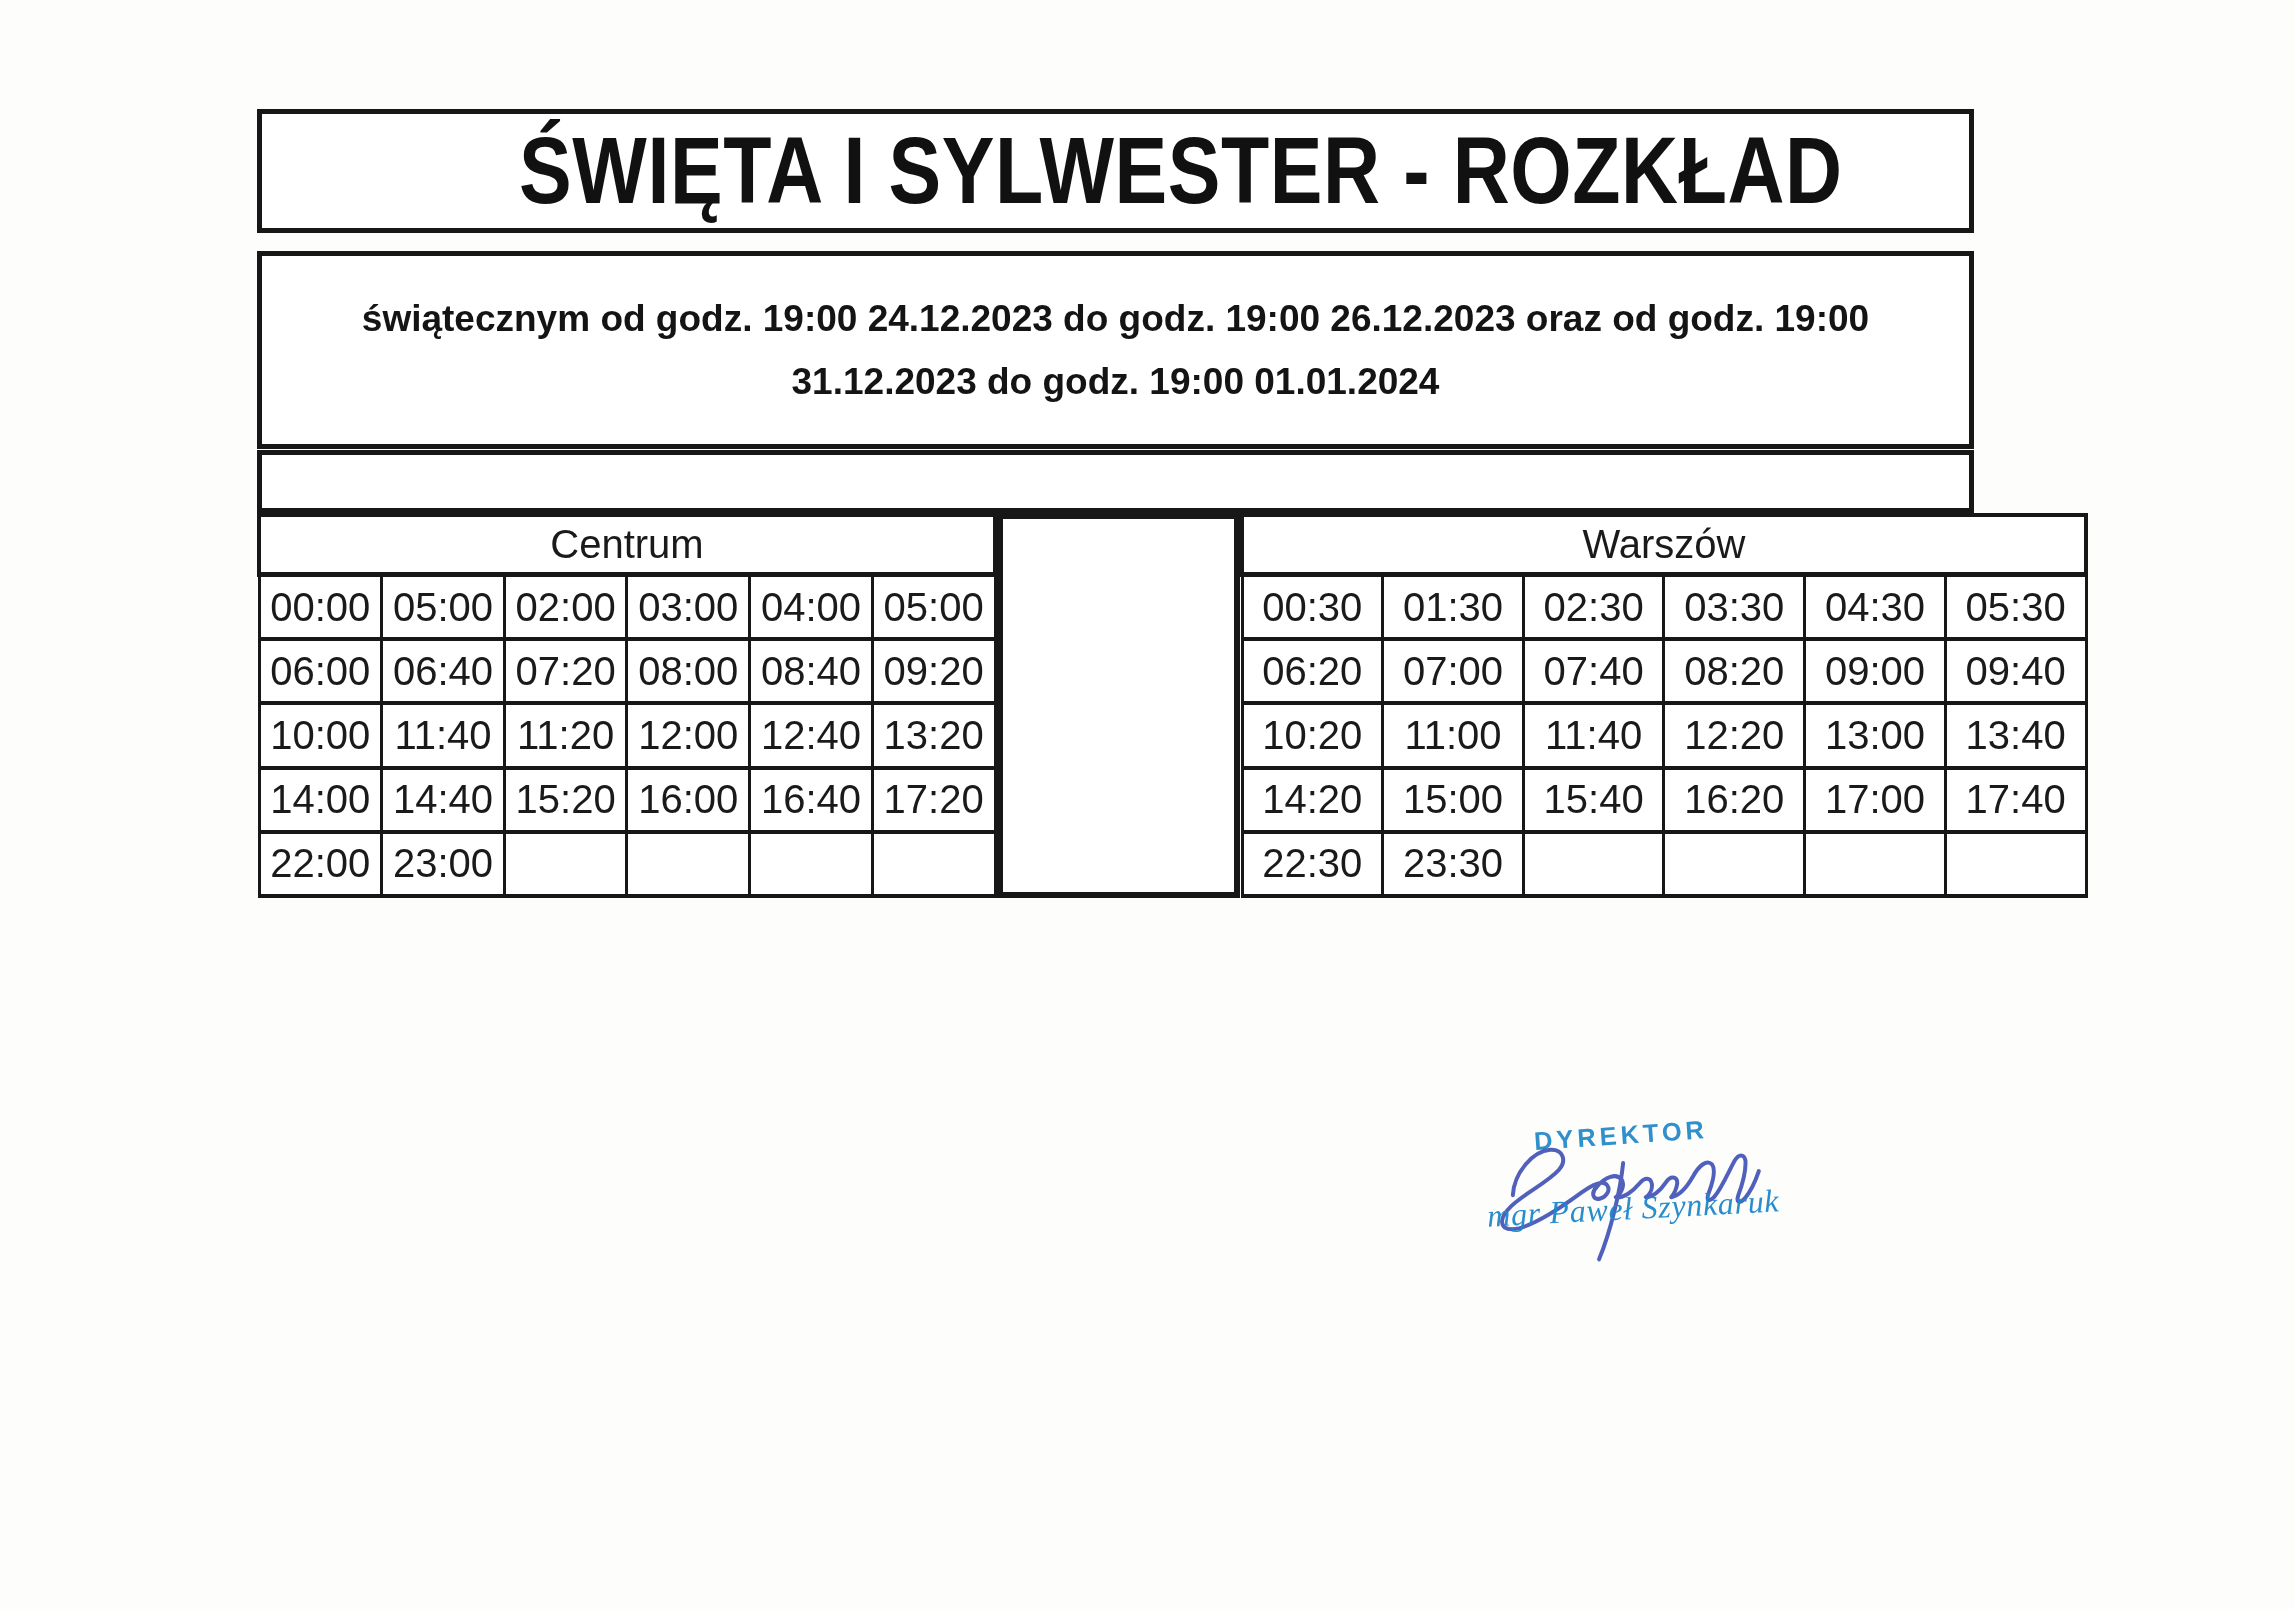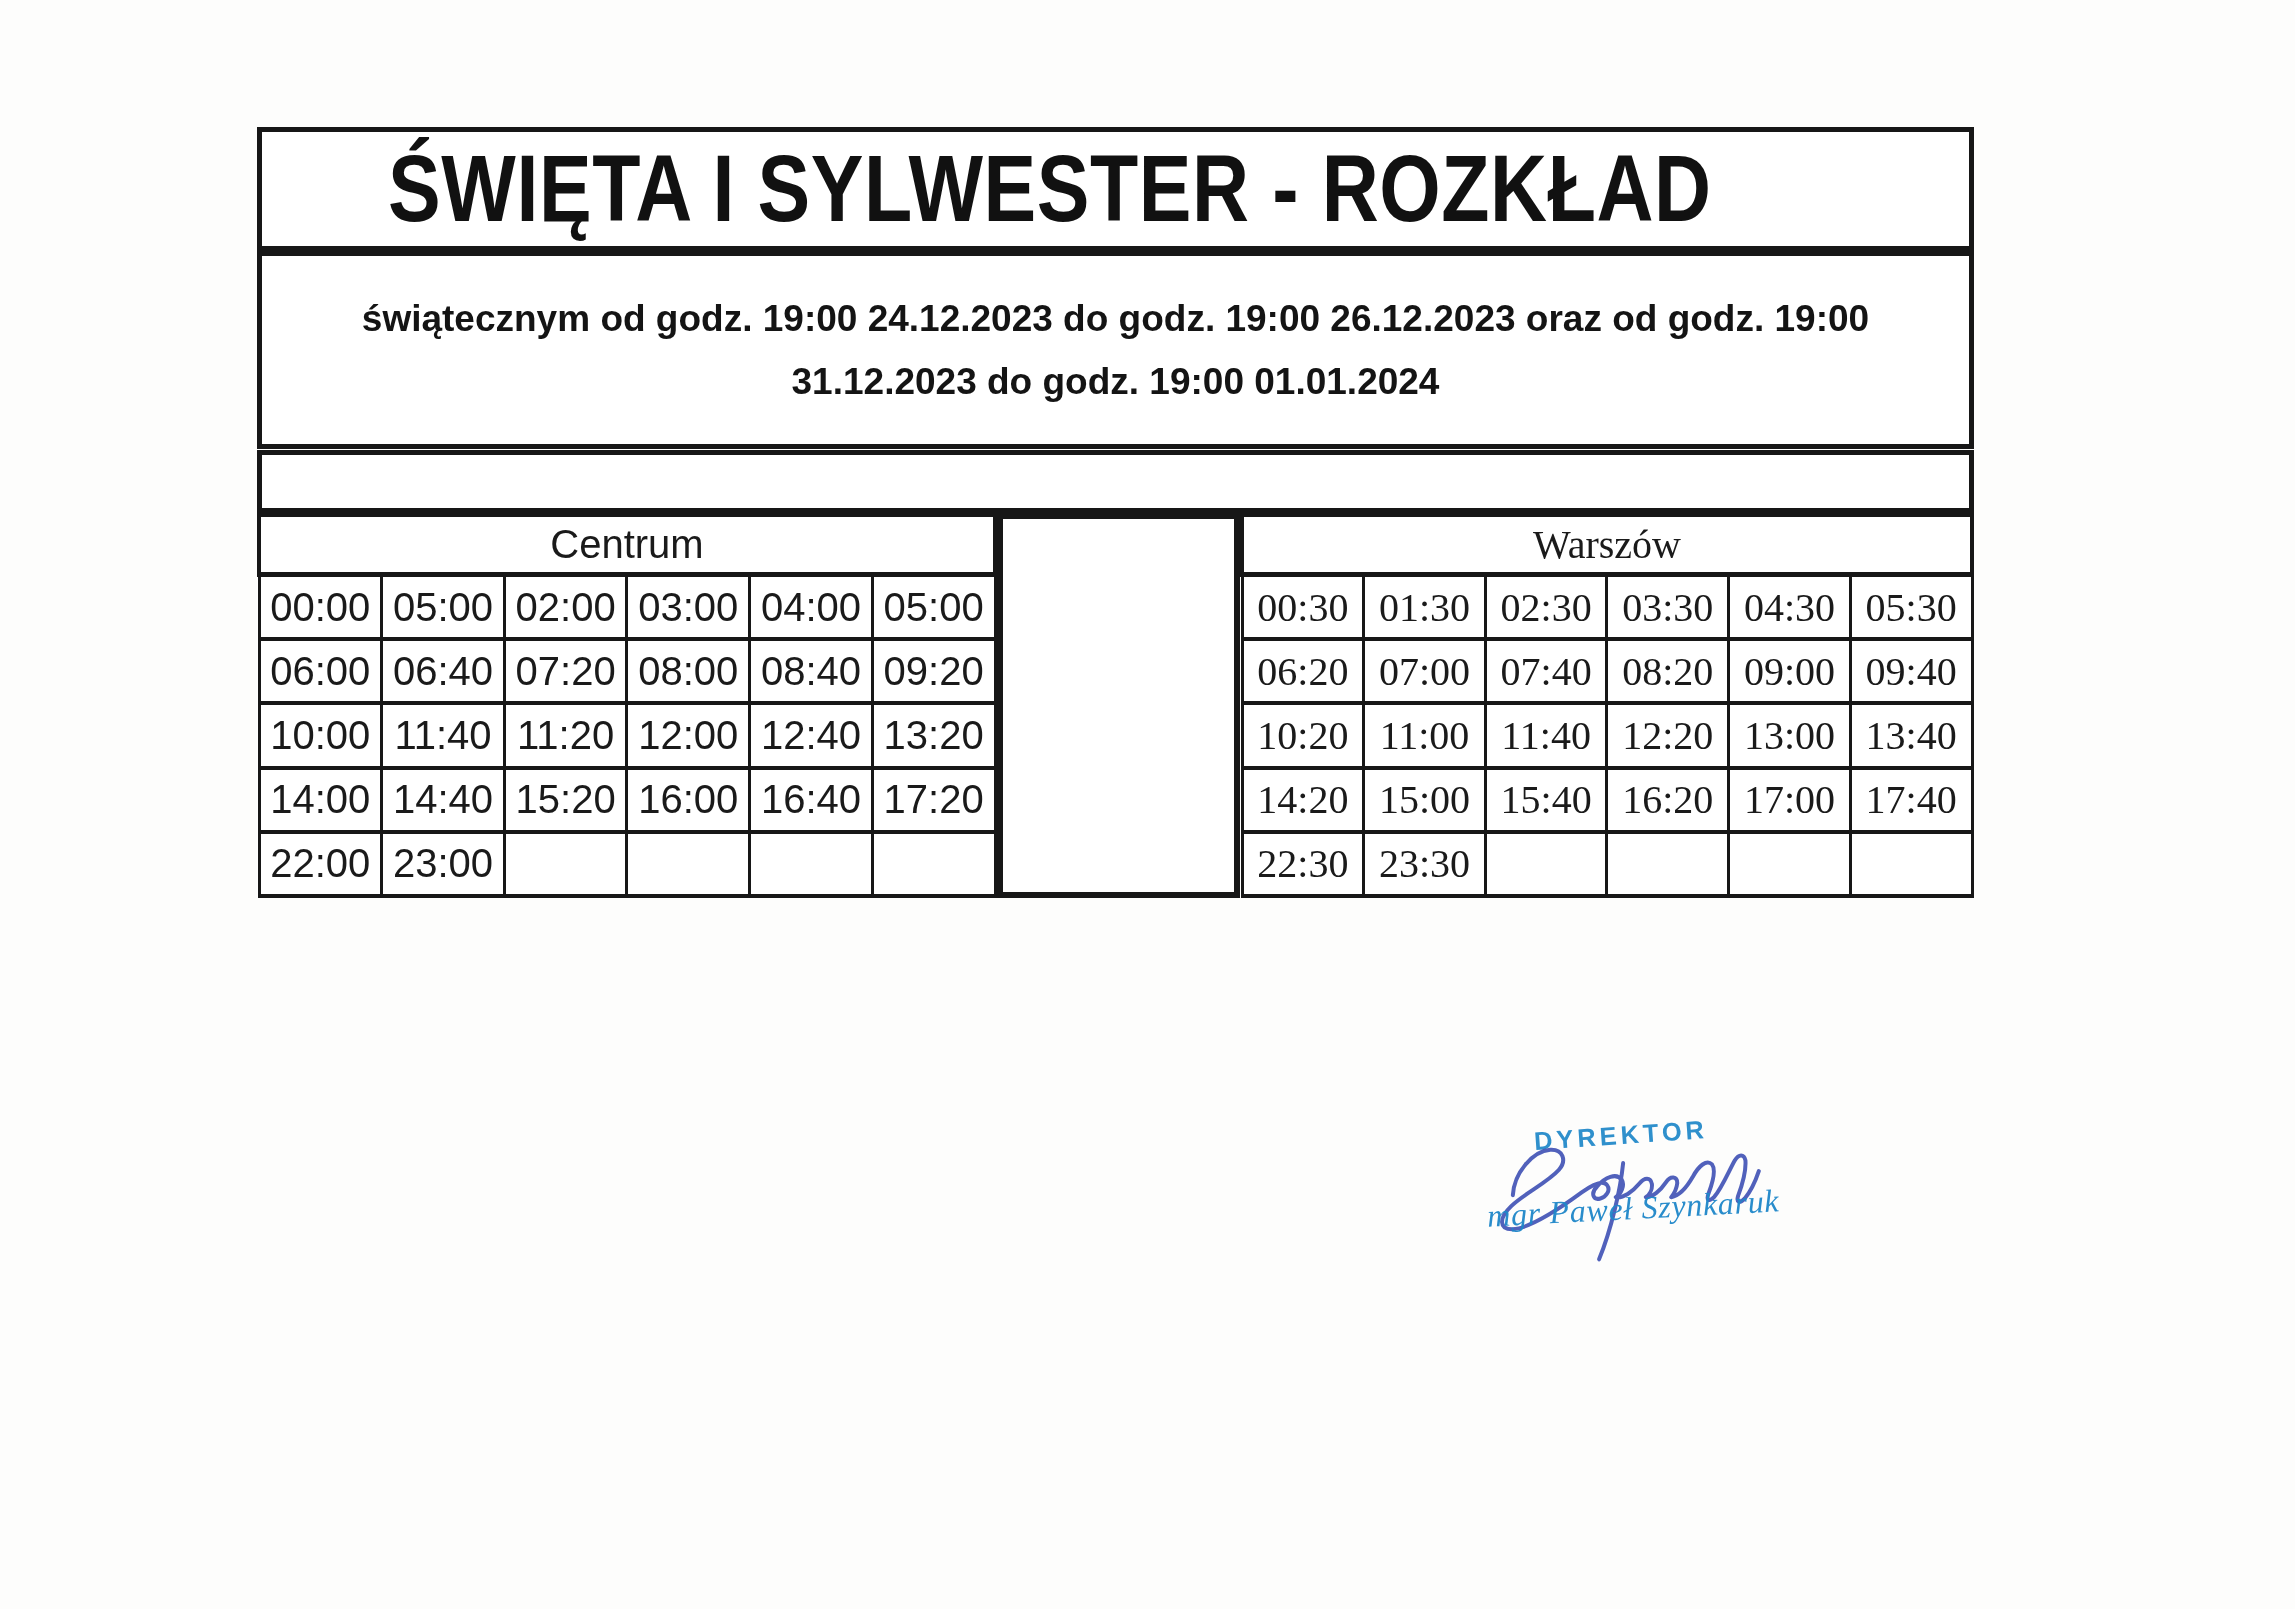--- a/index.html
+++ b/index.html
@@ -12,42 +12,42 @@
     color:#161616;
   }
   .box{
     position:absolute;
     left:257px;width:1717px;
     box-sizing:border-box;
     border:5.3px solid #171717;
     background:#ffffff;
   }
   
-  .title-box{top:127px;height:124px;display:flex;align-items:center;justify-content:flex-start;}
+  .title-box{top:109px;height:124px;display:flex;align-items:center;justify-content:flex-end;}
   .title-text{
     font-weight:700;font-size:94px;line-height:1;
     letter-spacing:0.7px;white-space:nowrap;
     transform:scaleX(0.84);
     color:#111;
   }
   
   .subtitle-box{top:251px;height:198px;display:flex;flex-direction:column;align-items:center;justify-content:center;}
   .subtitle-line{
     font-weight:700;font-size:37px;line-height:63px;
     white-space:nowrap;text-align:center;color:#141414;
   }
   
   .spacer-box{top:450px;height:63px;}
   
   .tbl-wrap{
     position:absolute;top:513px;height:385px;
     box-sizing:border-box;background:#ffffff;
   }
   .tbl-left{left:257px;width:740px;}
-  .tbl-right{left:1240px;width:734px;font-family:Liberation Serif, serif;}
+  .tbl-right{left:1240px;width:848px;}
   .gap-box{
     position:absolute;top:513px;left:997px;width:243px;height:385px;
     box-sizing:border-box;border:6.7px solid #171717;background:#ffffff;
   }
   table.timetable{
     border-collapse:collapse;table-layout:fixed;
     width:100%;height:100%;
     border:2.7px solid #171717;
     background:#fff;
   }

